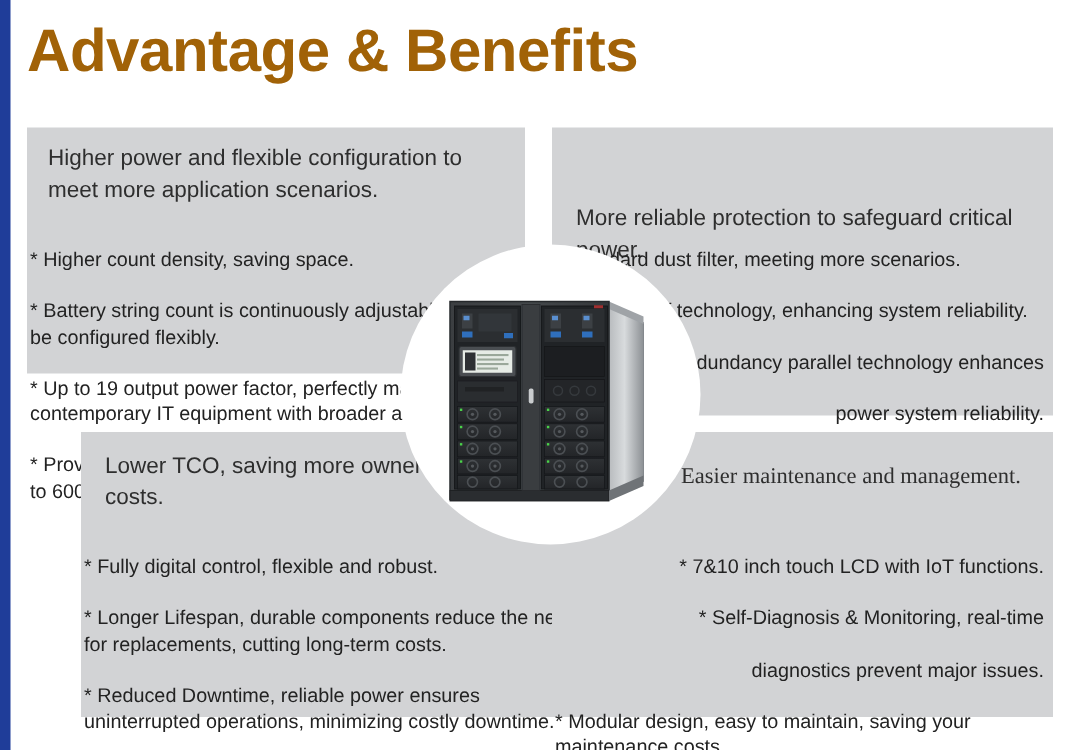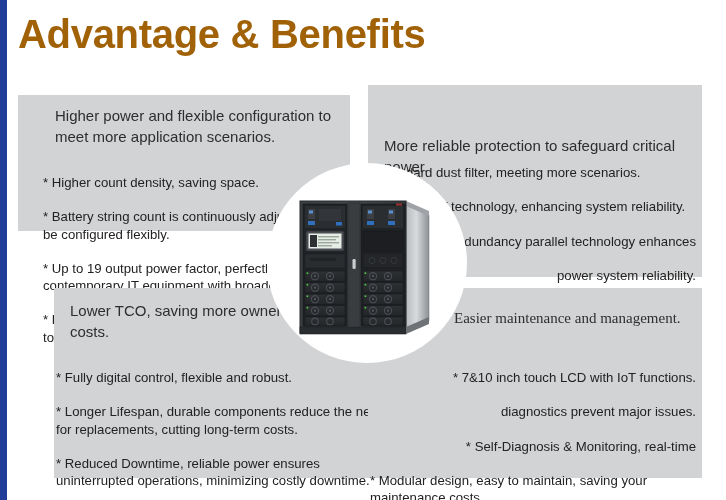--- a/index.html
+++ b/index.html
@@ -43,21 +43,21 @@
     line-height: 1.1;
     white-space: nowrap;
   }
 
   
   .panel {
     position: absolute;
     background: #d2d3d5;
     box-sizing: border-box;
   }
-  .panel-tl { left: 18px;  top: 95px;  width: 332px; height: 136px; padding-left: 23px; }
+  .panel-tl { left: 18px;  top: 85px;  width: 332px; height: 164px; }
   .panel-tr { left: 368px; top: 85px;  width: 334px; height: 192px; }
   .panel-bl { left: 18px;  top: 288px; width: 332px; height: 190px; margin-left: 36px; }
   .panel-br { left: 368px; top: 288px; width: 334px; height: 190px; }
 
   .panel-inner {
     position: relative;
     width: 100%;
     height: 100%;
   }
 
@@ -162,22 +162,22 @@
         <span class="line">* Reduced Downtime, reliable power ensures uninterrupted operations, minimizing costly downtime.</span>
       </div>
     </div>
   </div>
 
   <div class="panel panel-br">
     <div class="panel-inner">
       <div class="panel-heading">Easier maintenance and management.</div>
       <div class="panel-body">
         <span class="ind-r">* 7&amp;10 inch touch LCD with IoT functions.</span>
+        <span class="ind-r">* Self-Diagnosis &amp; Monitoring, real-time</span>
         <span class="ind-r">diagnostics prevent major issues.</span>
-        <span class="ind-r">* Self-Diagnosis &amp; Monitoring, real-time</span>
         <span class="line">* Modular design, easy to maintain, saving your maintenance costs.</span>
         
       </div>
     </div>
   </div>
 
   <div class="circle-mask"></div>
 
   <div class="ups-figure">
     <svg width="150" height="150" viewBox="0 0 150 150" xmlns="http://www.w3.org/2000/svg">

